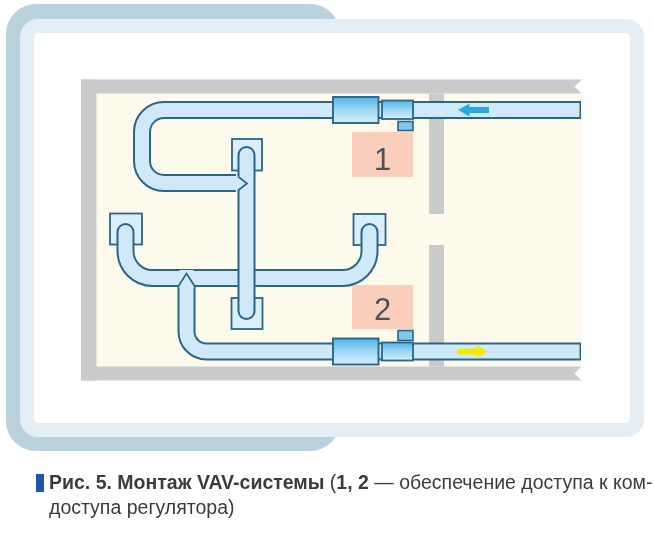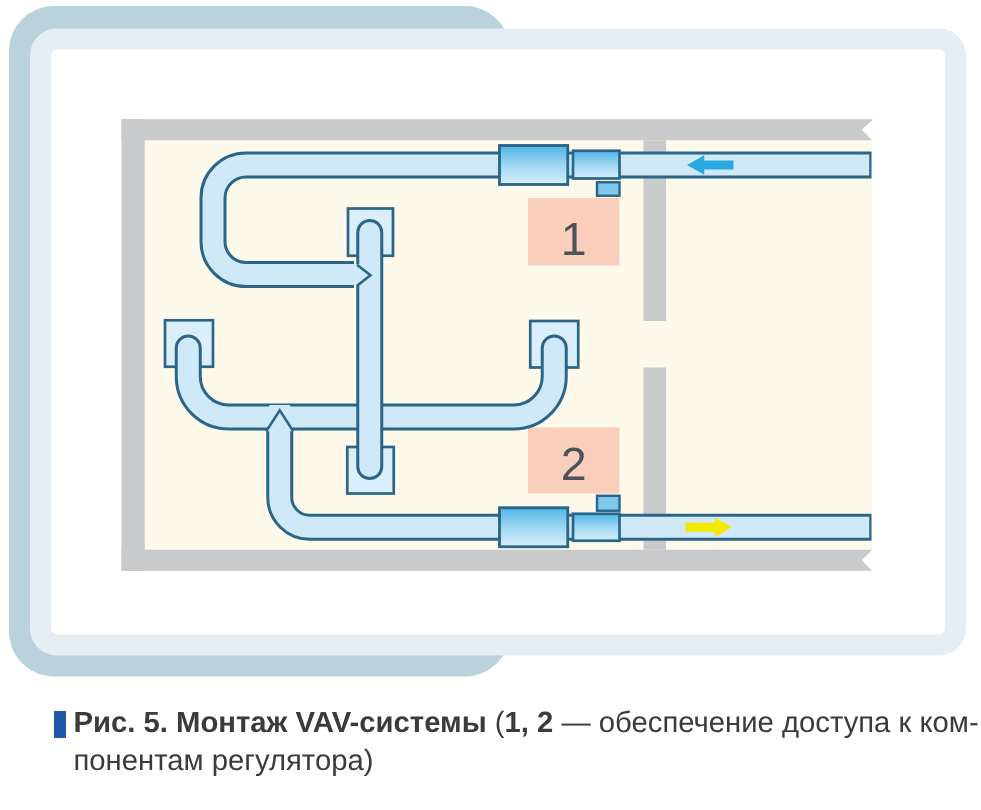--- a/index.html
+++ b/index.html
@@ -106,17 +106,17 @@
     </g>
 
     <polygon points="458,110 469.5,103.5 469.5,107 489,107 489,113 469.5,113 469.5,116.5" fill="#29a9e1"></polygon>
     <polygon points="488,351.5 476.5,345 476.5,348.5 457,348.5 457,354.5 476.5,354.5 476.5,358" fill="#f6e900"></polygon>
   </svg>
 
   <div class="caption">
     <span class="bullet"></span>
     <div class="cap-text">
       <div class="cap-line1"><b>Рис. 5. Монтаж VAV-системы</b><span> (</span><b>1, 2</b><span> — обеспечение доступа к ком-</span></div>
-      <div class="cap-line2">понентам регулятора)</div>
+      <div class="cap-line2">доступа регулятора)</div>
     </div>
   </div>
 
 </div>
 
 </body></html>

